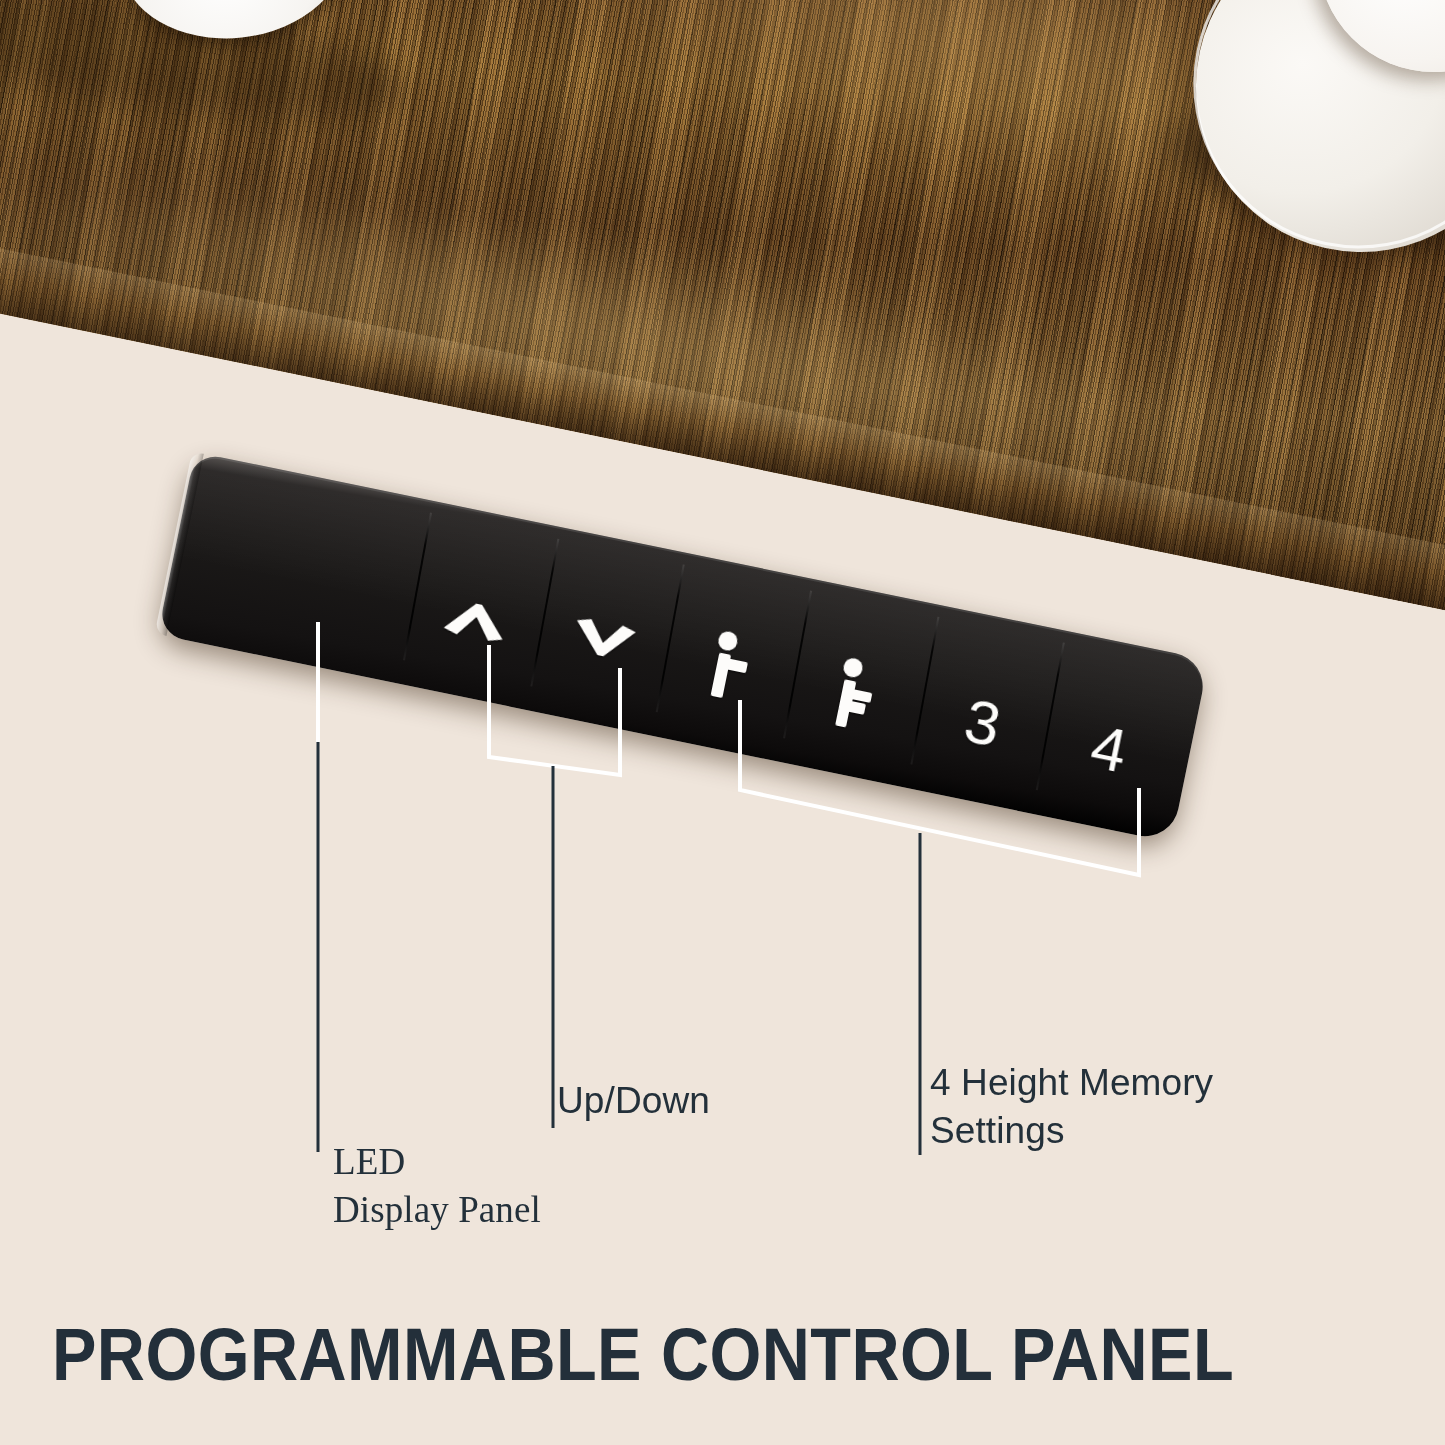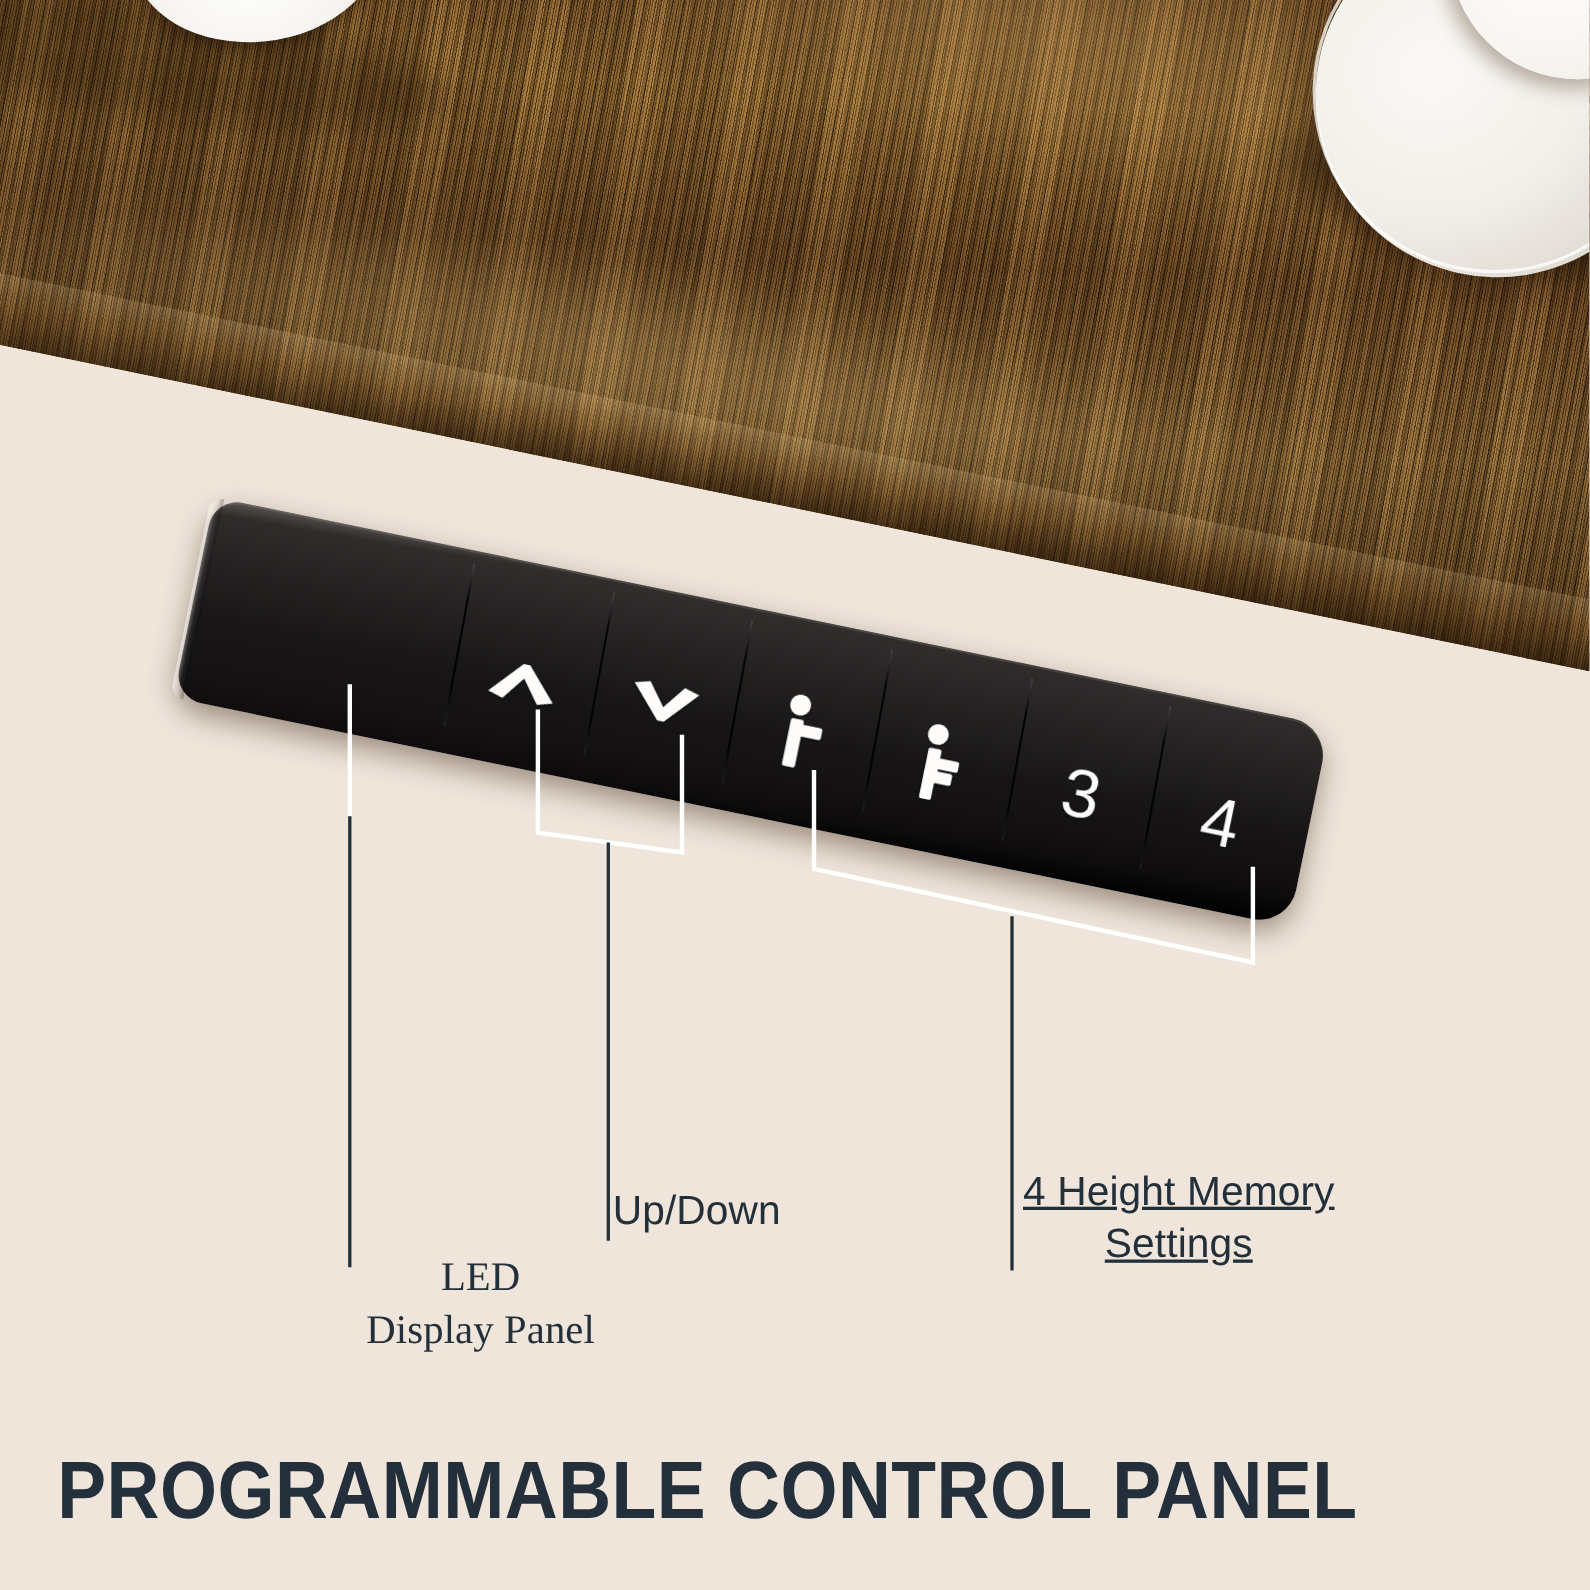--- a/index.html
+++ b/index.html
@@ -145,25 +145,24 @@
 
   
   .callout{
     position:absolute;
     color:#23303a;
     font-size:37px;
     line-height:1.30;
     letter-spacing:.1px;
     font-family:"Liberation Sans", sans-serif;
     white-space:pre-line;
-    text-align:center;
   }
   #label-led{left:333px;top:1138px;font-family:Liberation Serif, serif;}
   #label-updown{left:557px;top:1077px;}
-  #label-memory{left:930px;top:1059px;text-decoration:underline;}
+  #label-memory{left:930px;top:1059px;}
 
   
   .headline{
     position:absolute;left:52px;top:1312px;
     color:#232f3a;
     font-size:74px;
     font-weight:bold;
     letter-spacing:.5px;
     font-family:"Liberation Sans Narrow","Liberation Sans",sans-serif;
     transform:scaleX(.90);

